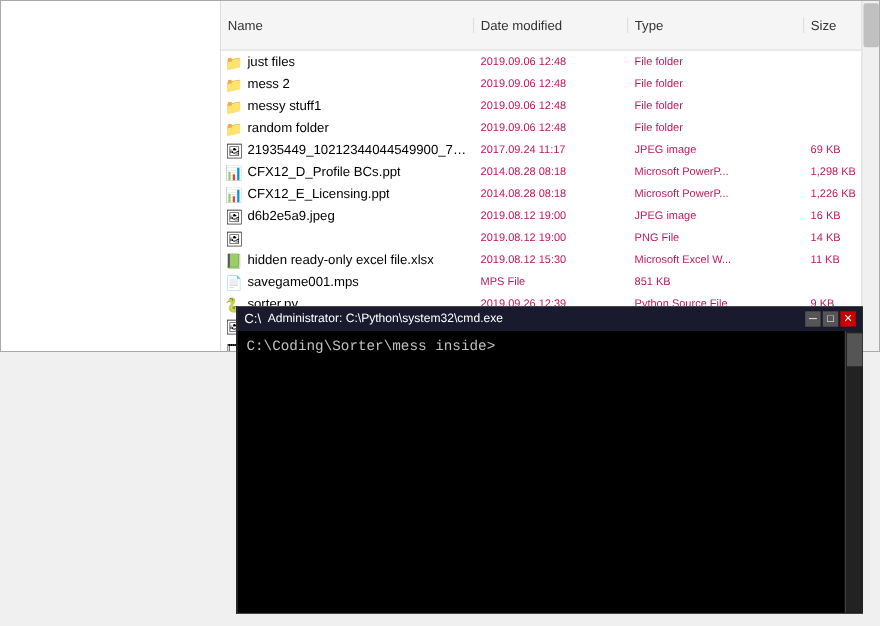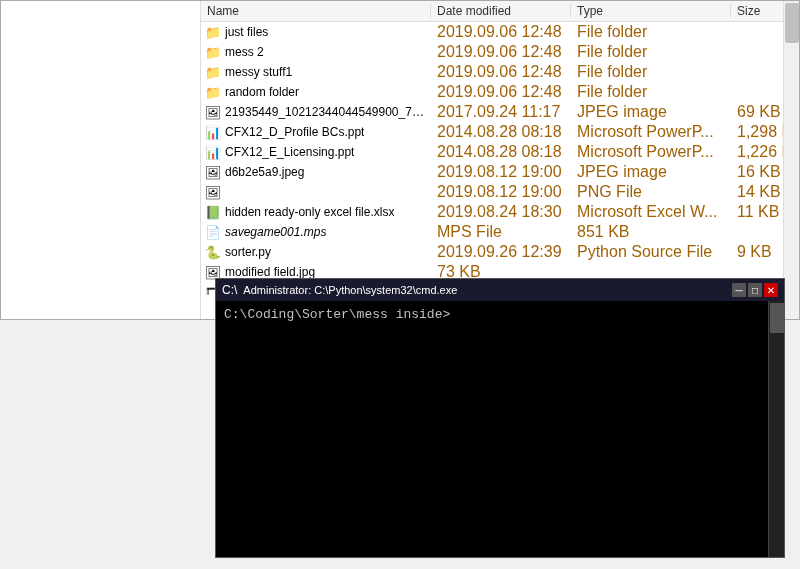--- a/index.html
+++ b/index.html
@@ -22,21 +22,21 @@
       height: 320px;
       background: #fff;
       border: 1px solid #aaa;
     }
 
     .file-list-header {
       display: grid;
       grid-template-columns: 230px 140px 160px 80px;
       background: #f5f5f5;
       border-bottom: 1px solid #ddd;
-      padding: 3px 0;
+      padding: 15px 0;
     }
 
     .file-list-header span {
       padding: 0 6px;
       font-size: 12px;
       color: #333;
       font-weight: normal;
       border-right: 1px solid #ddd;
     }
 
@@ -74,22 +74,22 @@
       align-items: center;
       justify-content: center;
       font-size: 13px;
     }
 
     .file-cell {
       padding: 0 6px;
       white-space: nowrap;
       overflow: hidden;
       text-overflow: ellipsis;
-      font-size: 16px;
-      color: #a16207;
+      font-size: 10px;
+      color: #be185d;
     }
 
     
     .cmd-window {
       position: absolute;
       top: 278px;
       left: 215px;
       width: 570px;
       height: 280px;
       background: #000;
@@ -309,28 +309,28 @@
             </div>
             <div class="file-cell">2019.08.12 19:00</div>
             <div class="file-cell">PNG File</div>
             <div class="file-cell">14 KB</div>
           </div>
           <div class="file-row">
             <div class="file-name-cell">
               <span class="file-icon">📗</span>
               <span style="overflow: hidden; text-overflow: ellipsis; white-space: nowrap;">hidden ready-only excel file.xlsx</span>
             </div>
-            <div class="file-cell">2019.08.24 18:30</div>
+            <div class="file-cell">2019.08.12 15:30</div>
             <div class="file-cell">Microsoft Excel W...</div>
             <div class="file-cell">11 KB</div>
           </div>
           <div class="file-row">
             <div class="file-name-cell">
               <span class="file-icon">📄</span>
-              <span style="overflow: hidden; text-overflow: ellipsis; white-space: nowrap; font-style: italic;">savegame001.mps</span>
+              <span style="overflow: hidden; text-overflow: ellipsis; white-space: nowrap;">savegame001.mps</span>
             </div>
             <div class="file-cell">MPS File</div>
             <div class="file-cell">851 KB</div>
           </div>
           <div class="file-row">
             <div class="file-name-cell">
               <span class="file-icon">🐍</span>
               <span style="overflow: hidden; text-overflow: ellipsis; white-space: nowrap;">sorter.py</span>
             </div>
             <div class="file-cell">2019.09.26 12:39</div>

